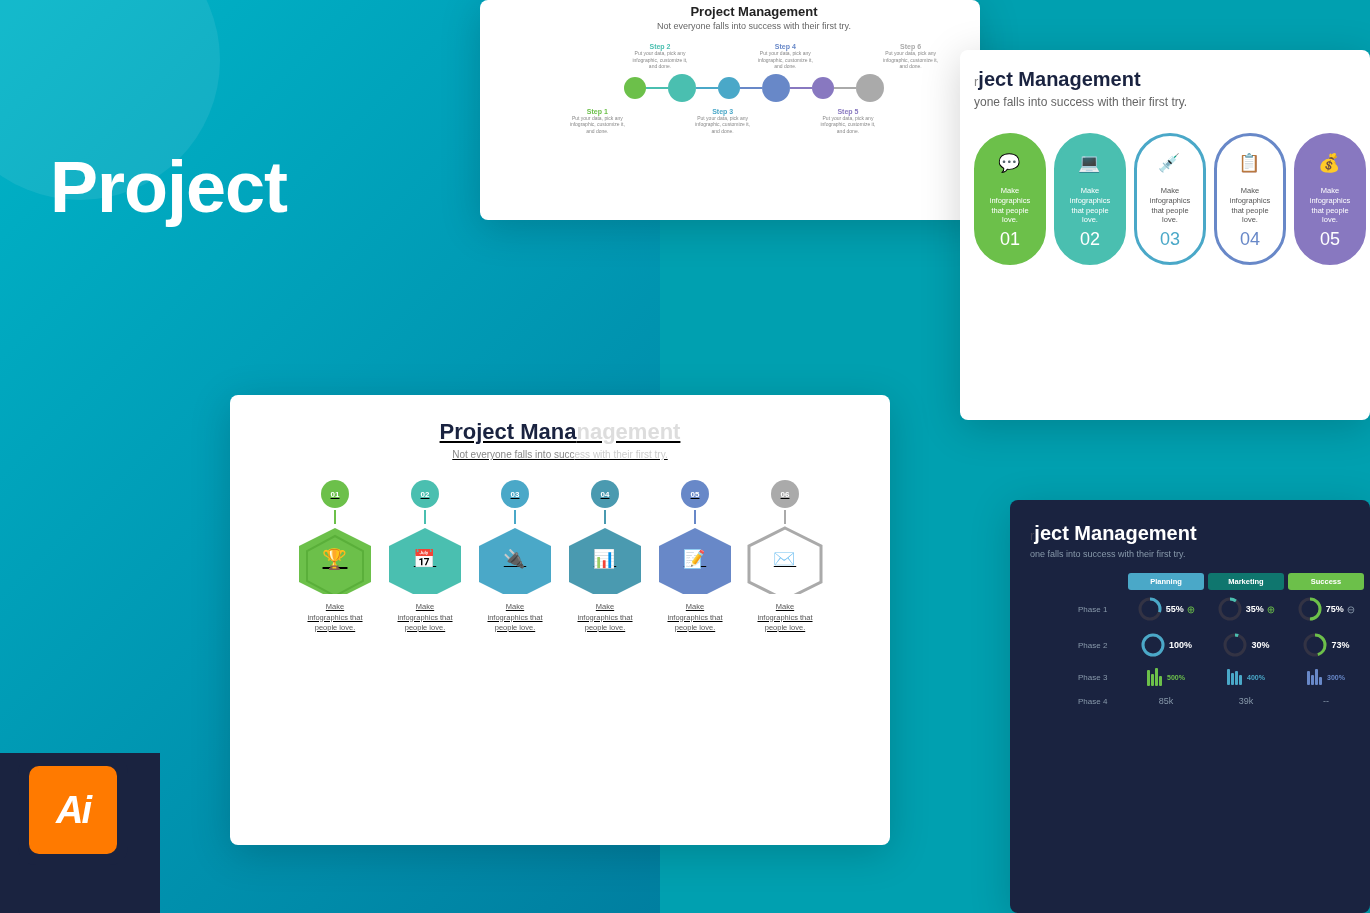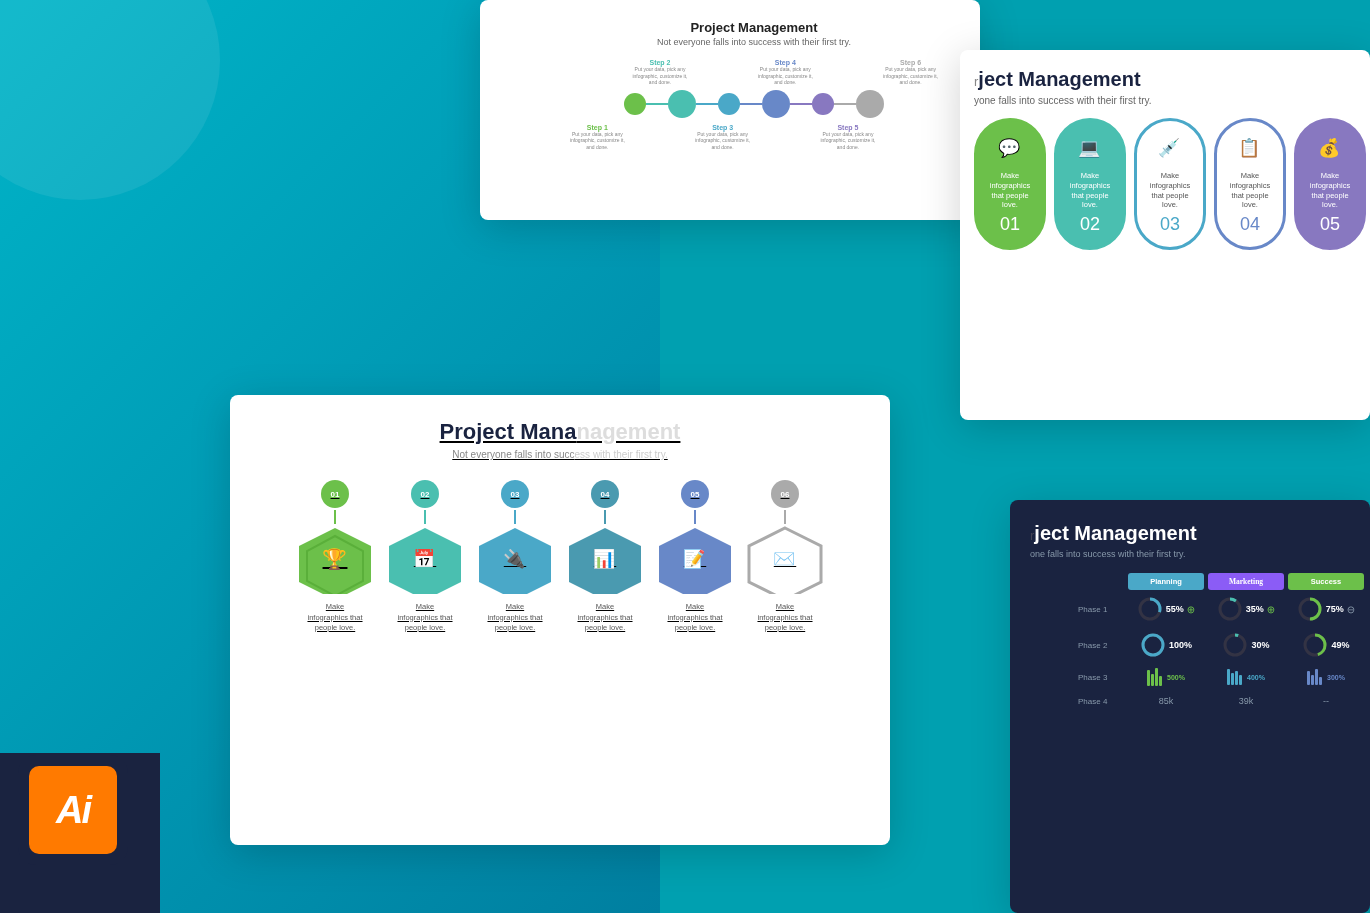--- a/index.html
+++ b/index.html
@@ -94,21 +94,21 @@
 
     
     .slide-steps {
       top: 0px;
       left: 480px;
       width: 500px;
       height: 220px;
       z-index: 6;
     }
     .slide-steps .content {
-      padding: 20px 28px 16px;
+      padding: 4px 28px 16px;
       margin-left: 48px;
     }
     .slide-steps .title {
       font-size: 13px;
       font-weight: 700;
       color: #222;
       text-align: center;
       margin-bottom: 2px;
     }
     .slide-steps .subtitle {
@@ -154,23 +154,23 @@
     .slide-cards-numbered .inner {
       padding: 18px 14px 14px;
     }
     .slide-cards-numbered .title {
       font-size: 20px;
       font-weight: 900;
       color: #1a2340;
       margin-bottom: 4px;
     }
     .slide-cards-numbered .subtitle {
-      font-size: 10px;
+      font-size: 12px;
       color: #666;
-      margin-bottom: 12px;
+      margin-bottom: 24px;
     }
 
     .num-cards-row {
       display: flex;
       gap: 8px;
     }
     .num-card {
       border-radius: 40px;
       width: 72px;
       flex-shrink: 0;
@@ -408,21 +408,21 @@
 
 <div class="deco-circle" style="width:280px;height:280px;top:-80px;left:-60px;"></div>
 <div class="deco-circle" style="width:200px;height:200px;top:600px;left:300px;"></div>
 
 <div class="ai-badge">
   <div class="ai-badge-inner">Ai</div>
 </div>
 
 <div class="left-text">
   <h1>
-    <br>
+    <span>Project</span><br>
   </h1>
 </div>
 
 <div class="slide-card slide-steps">
   <div class="content">
     <div class="title">Project Management</div>
     <div class="subtitle">Not everyone falls into success with their first try.</div>
 
     <div style="display:flex;justify-content:space-around;margin-bottom:4px;padding:0 10px;">
       <div style="width:60px;"></div>
@@ -613,21 +613,21 @@
   <div class="inner">
     <div class="title">
       <span style="font-size:13px;color:#445;font-weight:400;">r</span><span>ject Management</span>
     </div>
     <div class="subtitle">one falls into success with their first try.</div>
 
     <div class="dark-table">
 
       <div class="header-row">
         <div class="col-header" style="background:#4aa8c8;">Planning</div>
-        <div class="col-header" style="background:#8b5cf6;font-family:Liberation Serif, serif;">Marketing</div>
+        <div class="col-header" style="background:#0f766e;">Marketing</div>
         <div class="col-header" style="background:#6cc04a;">Success</div>
       </div>
 
       <div class="data-row">
         <div class="row-label">Phase 1</div>
         <div class="data-cell">
           <svg class="ring-mini" viewBox="0 0 26 26">
             <circle cx="13" cy="13" r="10" fill="none" stroke="#334" stroke-width="3"></circle>
             <circle cx="13" cy="13" r="10" fill="none" stroke="#4aa8c8" stroke-width="3" stroke-dasharray="34.5 62.8" stroke-dashoffset="15.7" transform="rotate(-90 13 13)"></circle>
           </svg>
@@ -666,21 +666,21 @@
             <circle cx="13" cy="13" r="10" fill="none" stroke="#334" stroke-width="3"></circle>
             <circle cx="13" cy="13" r="10" fill="none" stroke="#4abfb0" stroke-width="3" stroke-dasharray="19 62.8" stroke-dashoffset="15.7" transform="rotate(-90 13 13)"></circle>
           </svg>
           <span class="pct-text">30%</span>
         </div>
         <div class="data-cell">
           <svg class="ring-mini" viewBox="0 0 26 26">
             <circle cx="13" cy="13" r="10" fill="none" stroke="#334" stroke-width="3"></circle>
             <circle cx="13" cy="13" r="10" fill="none" stroke="#6cc04a" stroke-width="3" stroke-dasharray="44 62.8" stroke-dashoffset="15.7" transform="rotate(-90 13 13)"></circle>
           </svg>
-          <span class="pct-text">49%</span>
+          <span class="pct-text">73%</span>
         </div>
       </div>
 
       <div class="data-row">
         <div class="row-label">Phase 3</div>
         <div class="data-cell">
           <div class="bar-mini">
             <div class="bar" style="height:16px;background:#6cc04a;"></div>
             <div class="bar" style="height:12px;background:#6cc04a;"></div>
             <div class="bar" style="height:18px;background:#6cc04a;"></div>

